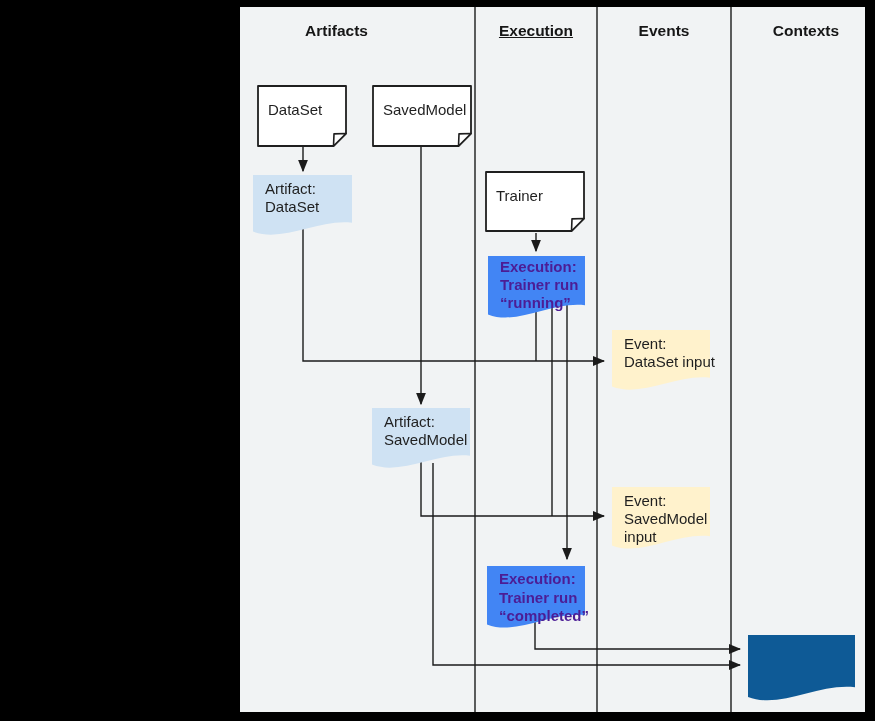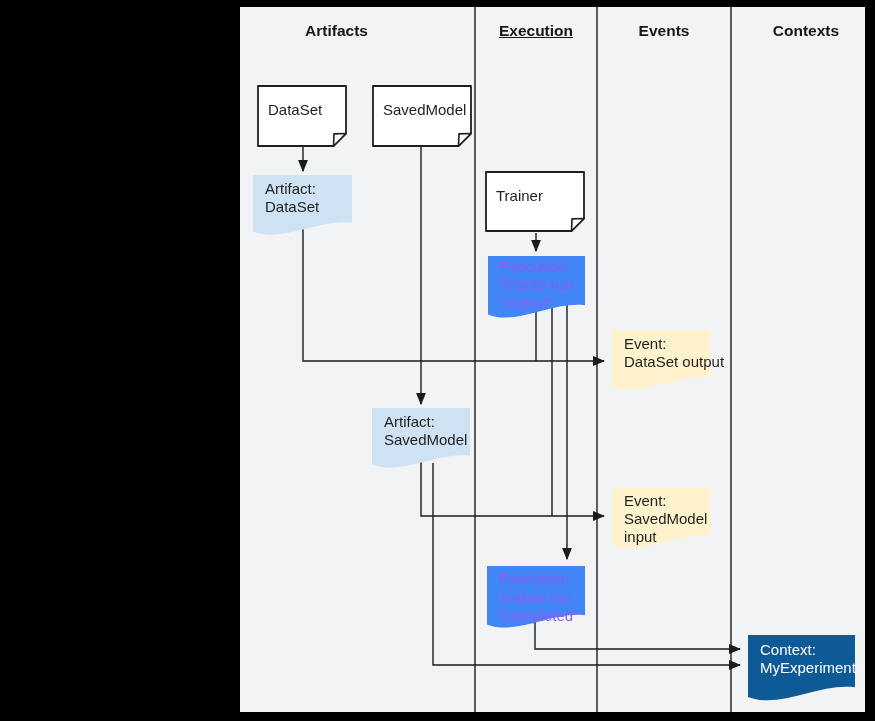--- a/index.html
+++ b/index.html
@@ -11,21 +11,21 @@
               justify-content:center;font-size:15.5px;font-weight:bold;color:#161616;}
   .hdr-artifacts{left:0;width:193px;}
   .hdr-execution{left:235px;width:122px;text-decoration:underline;}
   .hdr-events{left:357px;width:134px;text-align:center;}
   .hdr-contexts{left:491px;width:134px;margin-left:8px;}
   .node{position:absolute;}
   .node svg.shape{position:absolute;left:0;top:0;width:100%;height:100%;}
   .node .txt{position:relative;padding:5px 6px 0 12px;font-size:15px;line-height:18px;color:#1f1f1f;}
   .node .txt div{white-space:nowrap;}
   .doc .txt{padding-top:16px;padding-left:11px;}
-  .exec .txt{padding-top:2px;color:#8b5cf6;}
+  .exec .txt{padding-top:2px;color:#4c1d95;font-weight:bold;}
   .ctx .txt{padding-top:6px;color:#fff;}
   .ex-completed .txt{padding-top:4px;line-height:18.5px;}
 </style>
 </head>
 <body>
 
 <div class="canvas">
   <div class="diagram">
 
     <svg class="edges" viewBox="0 0 625 705" xmlns="http://www.w3.org/2000/svg">
@@ -97,31 +97,31 @@
       </div>
     </div>
 
     <div class="node wavy exec" style="left:248px;top:249px;width:97px;height:66px;">
       <svg class="shape" viewBox="0 0 100 65" preserveAspectRatio="none">
         <path d="M0,0 H100 V48.5 C66,44.5 30,69 0,57.5 Z" fill="#4285f4"></path>
       </svg>
       <div class="txt">
         <div>Execution:</div>
         <div>Trainer run</div>
-        <div>“output”</div>
+        <div>“running”</div>
       </div>
     </div>
 
     <div class="node wavy" style="left:372px;top:323px;width:98px;height:64px;">
       <svg class="shape" viewBox="0 0 100 65" preserveAspectRatio="none">
         <path d="M0,0 H100 V48.5 C66,44.5 30,69 0,57.5 Z" fill="#fff2cc"></path>
       </svg>
       <div class="txt">
         <div>Event:</div>
-        <div>DataSet output</div>
+        <div>DataSet input</div>
       </div>
     </div>
 
     <div class="node wavy" style="left:132px;top:401px;width:98px;height:64px;">
       <svg class="shape" viewBox="0 0 100 65" preserveAspectRatio="none">
         <path d="M0,0 H100 V48.5 C66,44.5 30,69 0,57.5 Z" fill="#cfe2f3"></path>
       </svg>
       <div class="txt">
         <div>Artifact:</div>
         <div>SavedModel</div>
@@ -147,20 +147,16 @@
         <div>Execution:</div>
         <div>Trainer run</div>
         <div>“completed”</div>
       </div>
     </div>
 
     <div class="node wavy ctx" style="left:508px;top:628px;width:107px;height:70px;">
       <svg class="shape" viewBox="0 0 100 65" preserveAspectRatio="none">
         <path d="M0,0 H100 V48.5 C66,44.5 30,69 0,57.5 Z" fill="#0e5a96"></path>
       </svg>
-      <div class="txt">
-        <div>Context:</div>
-        <div>MyExperiment</div>
-      </div>
     </div>
 
   </div>
 </div>
 
 </body></html>

